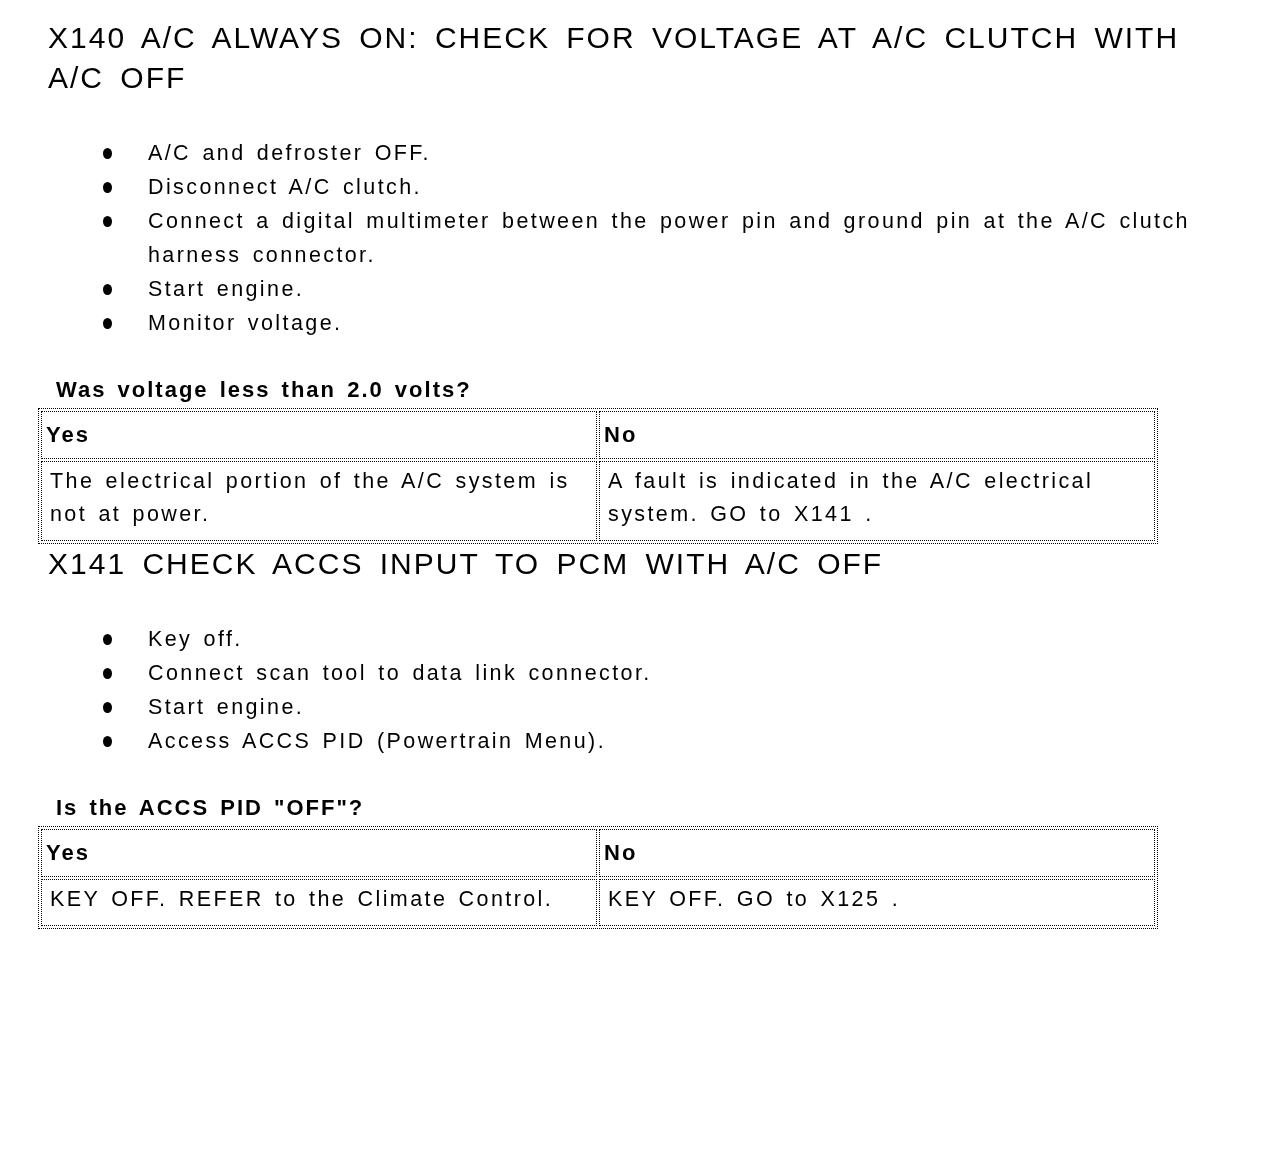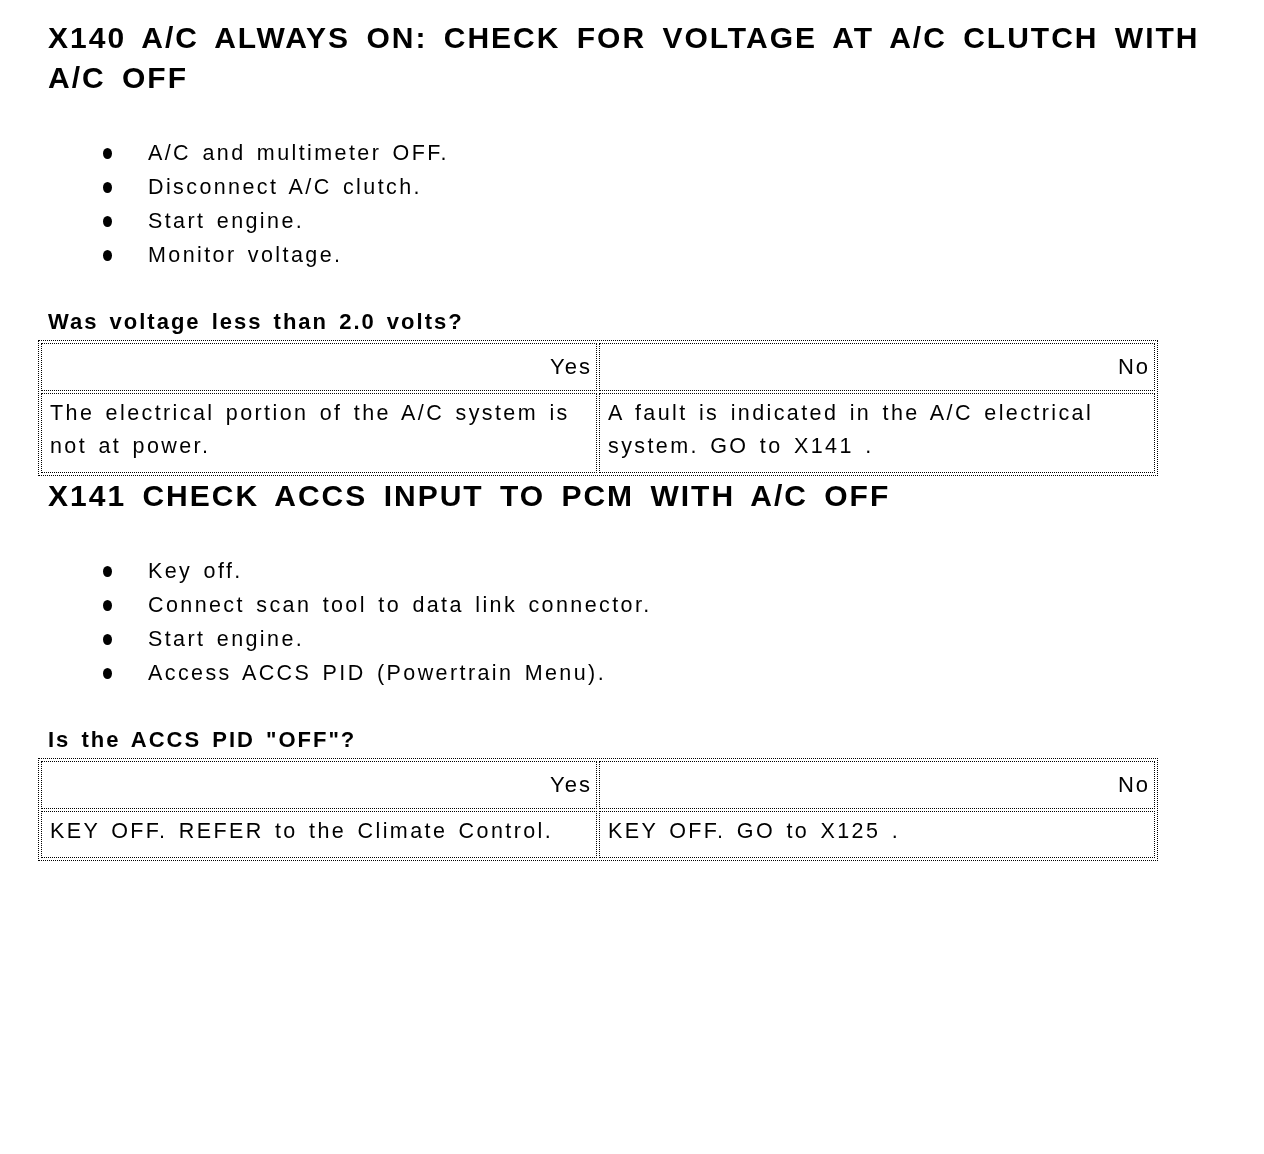--- a/index.html
+++ b/index.html
@@ -16,21 +16,21 @@
     overflow: hidden;
   }
   .page {
     width: 1264px;
     height: 1154px;
     padding: 0 16px 0 48px;
     background: #ffffff;
   }
   .section-title {
     font-size: 30px;
-    font-weight: 700;
+    font-weight: 400;
     line-height: 40px;
     letter-spacing: 2px;
     word-spacing: 6px;
     margin: 0;
     max-width: 1200px;
   }
   #title-x140 { margin-top: 18px; }
   #title-x141 { }
   .steps {
     list-style: none;
@@ -55,36 +55,36 @@
     height: 11px;
     background: #000;
     border-radius: 50%;
   }
   .question {
     font-size: 22px;
     font-weight: 700;
     line-height: 34px;
     letter-spacing: 2px;
     word-spacing: 3px;
-    margin: 33px 0 1px 0;
+    margin: 33px 0 1px 8px;
   }
   table.decision {
     width: 1120px;
     margin-left: -10px;
     table-layout: fixed;
     border-collapse: separate;
     border-spacing: 2px;
     border: 1px dotted #000;
   }
   table.decision th {
     border: 1px dotted #000;
     font-size: 22px;
-    font-weight: 400;
+    font-weight: 700;
     letter-spacing: 2px;
-    text-align: right;
+    text-align: left;
     padding: 7px 4px;
     line-height: 32px;
   }
   table.decision td {
     border: 1px dotted #000;
     font-size: 21.5px;
     letter-spacing: 2.4px;
     word-spacing: 3px;
     vertical-align: top;
     text-align: left;
@@ -93,22 +93,23 @@
   }
 </style>
 </head>
 <body>
 
 <div class="page">
 
   <h1 class="section-title" id="title-x140">X140 A/C ALWAYS ON: CHECK FOR VOLTAGE AT A/C CLUTCH WITH A/C OFF</h1>
 
   <ul class="steps" id="steps-x140">
-    <li class="step">A/C and multimeter OFF.</li>
+    <li class="step">A/C and defroster OFF.</li>
     <li class="step">Disconnect A/C clutch.</li>
+    <li class="step">Connect a digital multimeter between the power pin and ground pin at the A/C clutch harness connector.</li>
     <li class="step">Start engine.</li>
     <li class="step">Monitor voltage.</li>
   </ul>
 
   <p class="question">Was voltage less than 2.0 volts?</p>
 
   <table class="decision">
     <tbody>
         <tr>
       <th>Yes</th>

